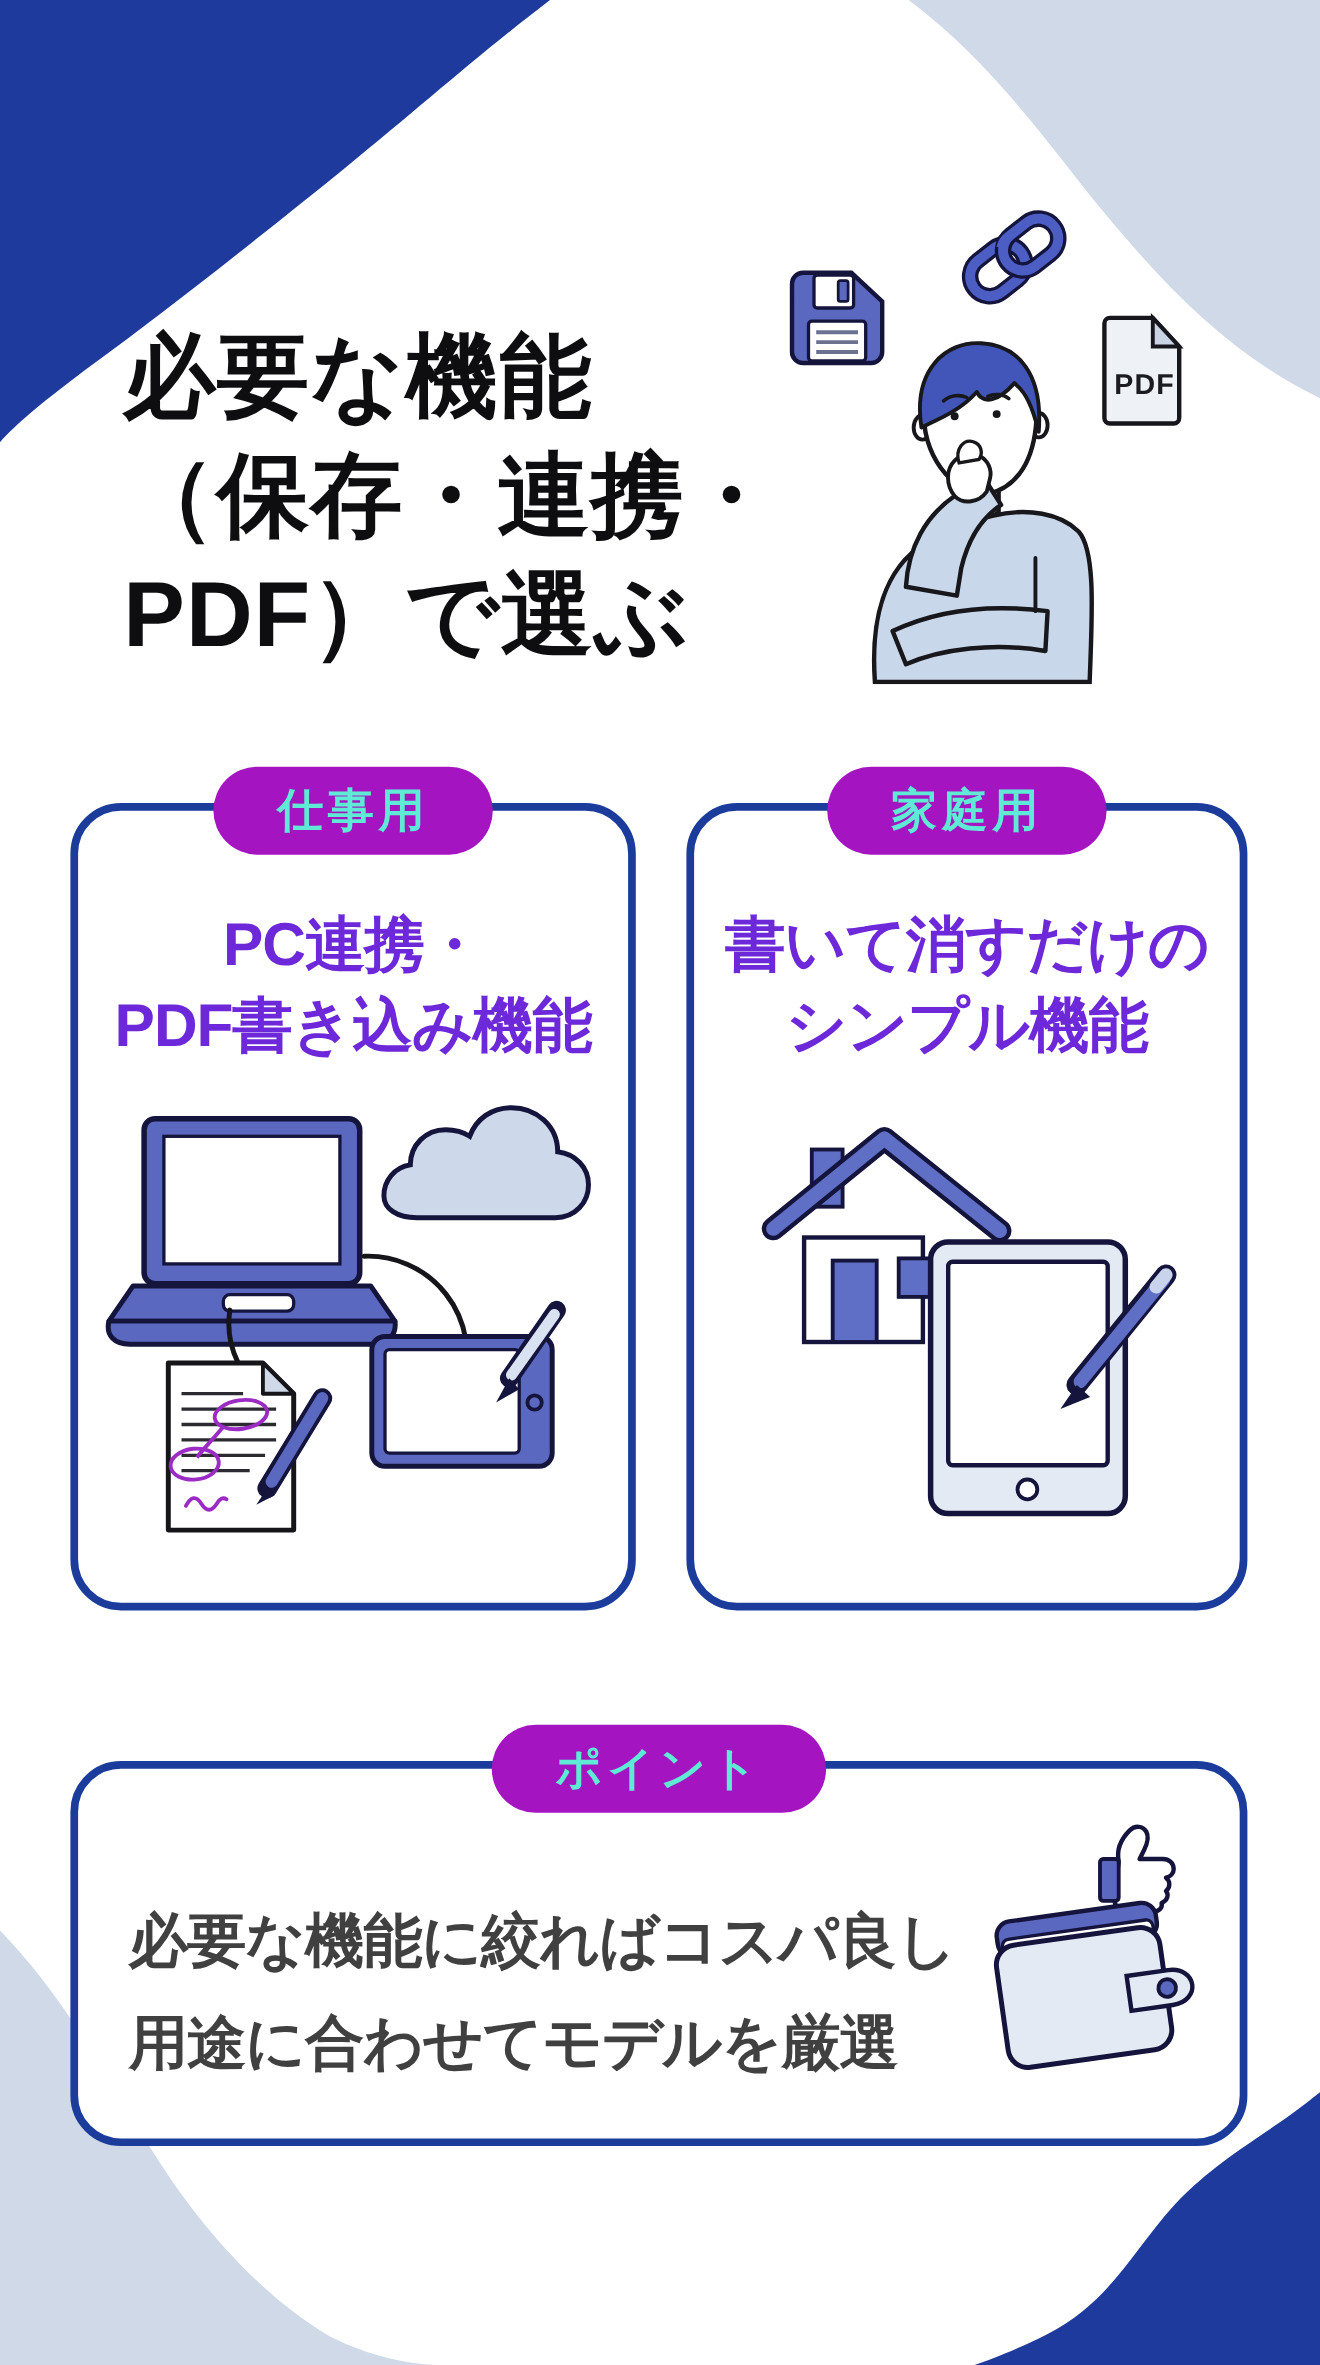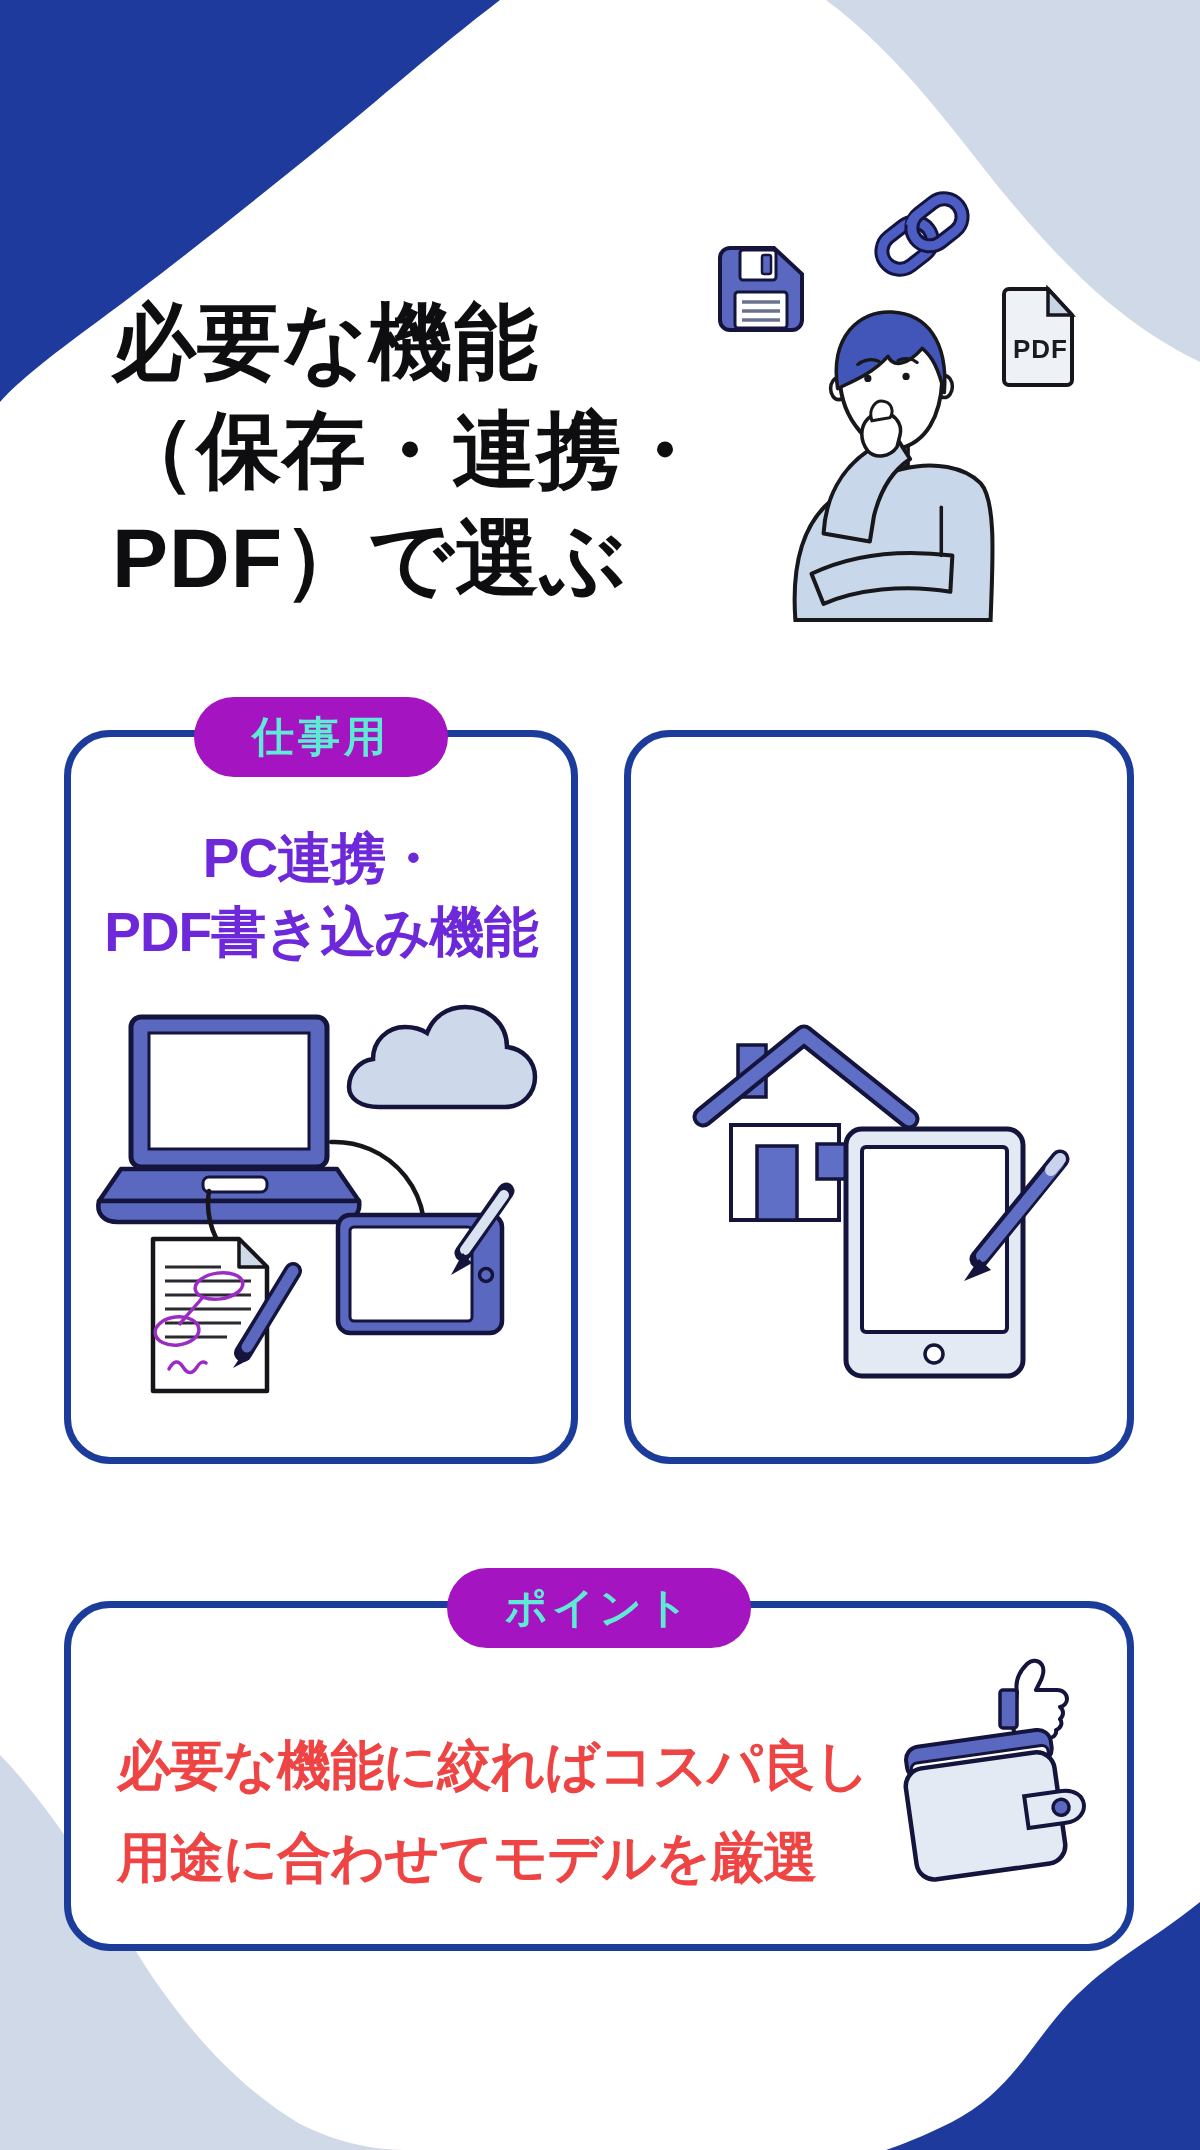--- a/index.html
+++ b/index.html
@@ -28,21 +28,21 @@
     color:#5eead4;font-size:42px;font-weight:800;letter-spacing:4px;
     display:flex;align-items:center;justify-content:center;white-space:nowrap;
   }
   .card-heading{
     margin-top:84px;text-align:center;font-size:55px;font-weight:800;
     line-height:1.35;color:#6d28d9;white-space:pre-line;letter-spacing:-1px;
   }
   .illo{position:absolute;}
   .point-text{
     position:absolute;left:46px;top:112px;font-size:54px;font-weight:800;
-    line-height:1.7;color:#ef4444;white-space:pre-line;letter-spacing:-1px;
+    line-height:1.7;color:#404040;white-space:pre-line;letter-spacing:-1px;
   }
 </style>
 </head>
 <body>
 
 <div class="stage">
 
   <svg class="bg" viewBox="0 0 1200 2150" aria-hidden="true">
     <path fill="#1e3a9c" d="M0,0 L500,0 C432,52 386,94 312,154 C234,217 152,282 86,330 C40,364 14,386 0,402 Z"></path>
     <path fill="#cfd9e7" d="M826,0 L1200,0 L1200,362 C1122,324 1066,268 1006,196 C958,138 904,58 826,0 Z"></path>
@@ -141,20 +141,23 @@
         <rect x="259" y="240" width="122" height="94" rx="4" fill="#ffffff" stroke="#14143c" stroke-width="3"></rect>
         <circle cx="395" cy="288" r="6.5" fill="none" stroke="#14143c" stroke-width="3.5"></circle>
         <line x1="415" y1="204" x2="372" y2="266" stroke="#14143c" stroke-width="17" stroke-linecap="round"></line>
         <line x1="413" y1="208" x2="374" y2="263" stroke="#d9e2f1" stroke-width="10" stroke-linecap="round"></line>
         <path d="M372,266 L360,288 L381,276 Z" fill="#14143c"></path>
       </g>
     </svg>
   </section>
 
   <section class="card card-home">
+    <div class="badge">家庭用</div>
+    <div class="card-heading">書いて消すだけの
+シンプル機能</div>
     <svg class="illo" style="left:30px;top:260px" width="420" height="420" viewBox="0 0 420 420">
       <g>
         <rect x="77" y="48" width="28" height="52" fill="#5f6fc5" stroke="#14143c" stroke-width="3.5"></rect>
         <rect x="70" y="128" width="108" height="95" fill="#ffffff" stroke="#14143c" stroke-width="4"></rect>
         <path d="M42,120 L143,38 L248,122" fill="none" stroke="#14143c" stroke-width="21" stroke-linecap="round" stroke-linejoin="round"></path>
         <path d="M42,120 L143,38 L248,122" fill="none" stroke="#5f6fc5" stroke-width="13" stroke-linecap="round" stroke-linejoin="round"></path>
         <rect x="96" y="149" width="40" height="74" fill="#5f6fc5" stroke="#14143c" stroke-width="3.5"></rect>
         <rect x="156" y="147" width="32" height="35" fill="#5f6fc5" stroke="#14143c" stroke-width="3.5"></rect>
       </g>
       <g>

